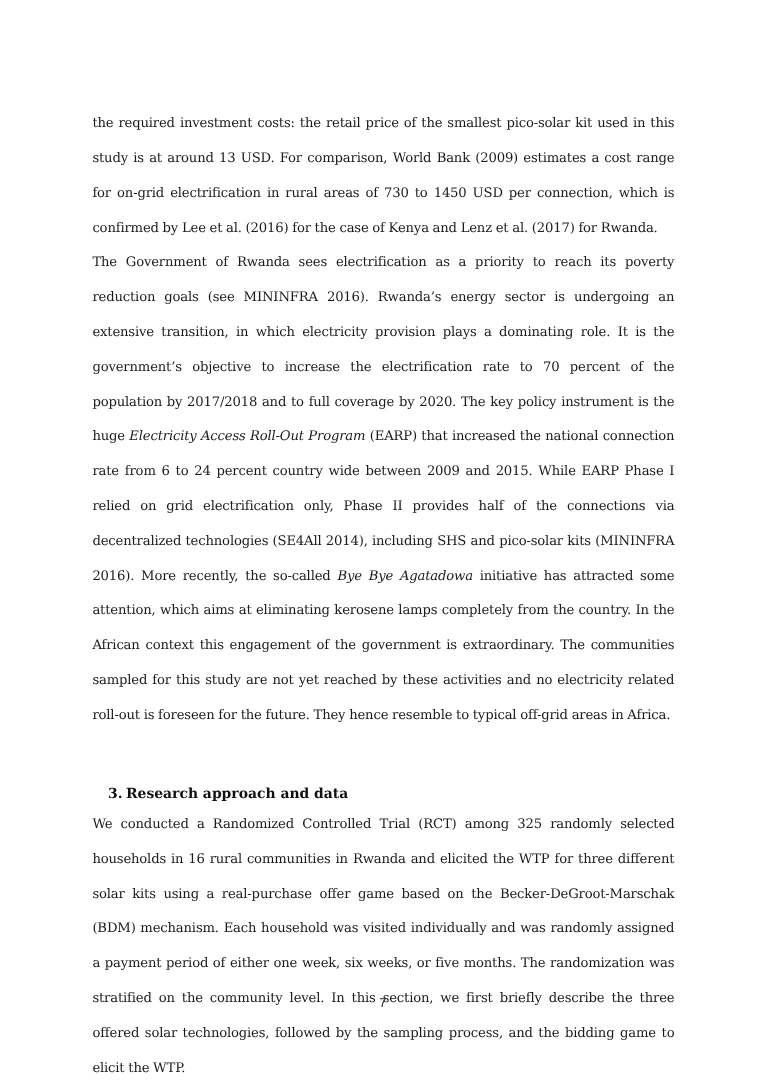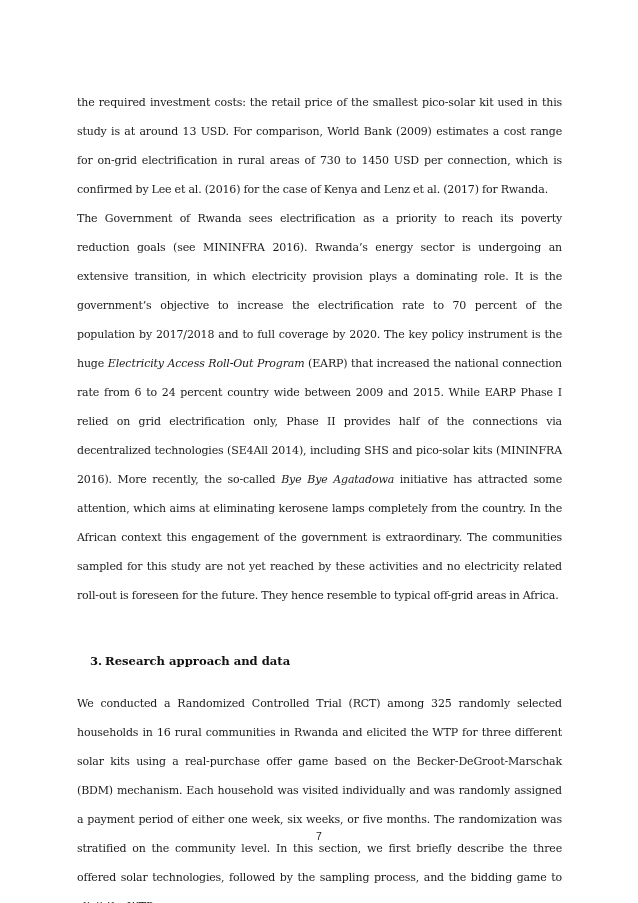--- a/index.html
+++ b/index.html
@@ -34,21 +34,21 @@
       font-weight: bold;
       font-size: 11.6px;
       line-height: 20px;
       color: #111;
     }
     .heading .num {
       display: inline-block;
     }
     .h22 { margin-top: 41px; margin-bottom: 9px; padding-left: 13px; }
     .h22 .num { width: 42px; }
-    .h3 { margin-top: 41px; margin-bottom: 18px; padding-left: 13px; }
+    .h3 { margin-top: 41px; margin-bottom: 1px; padding-left: 13px; }
     .h3 .num { width: 15px; }
     .page-number {
       position: absolute;
       top: 830px;
       left: 0;
       width: 638px;
       text-align: center;
       font-family: "Liberation Sans", sans-serif;
       font-size: 10.5px;
       color: #222;

